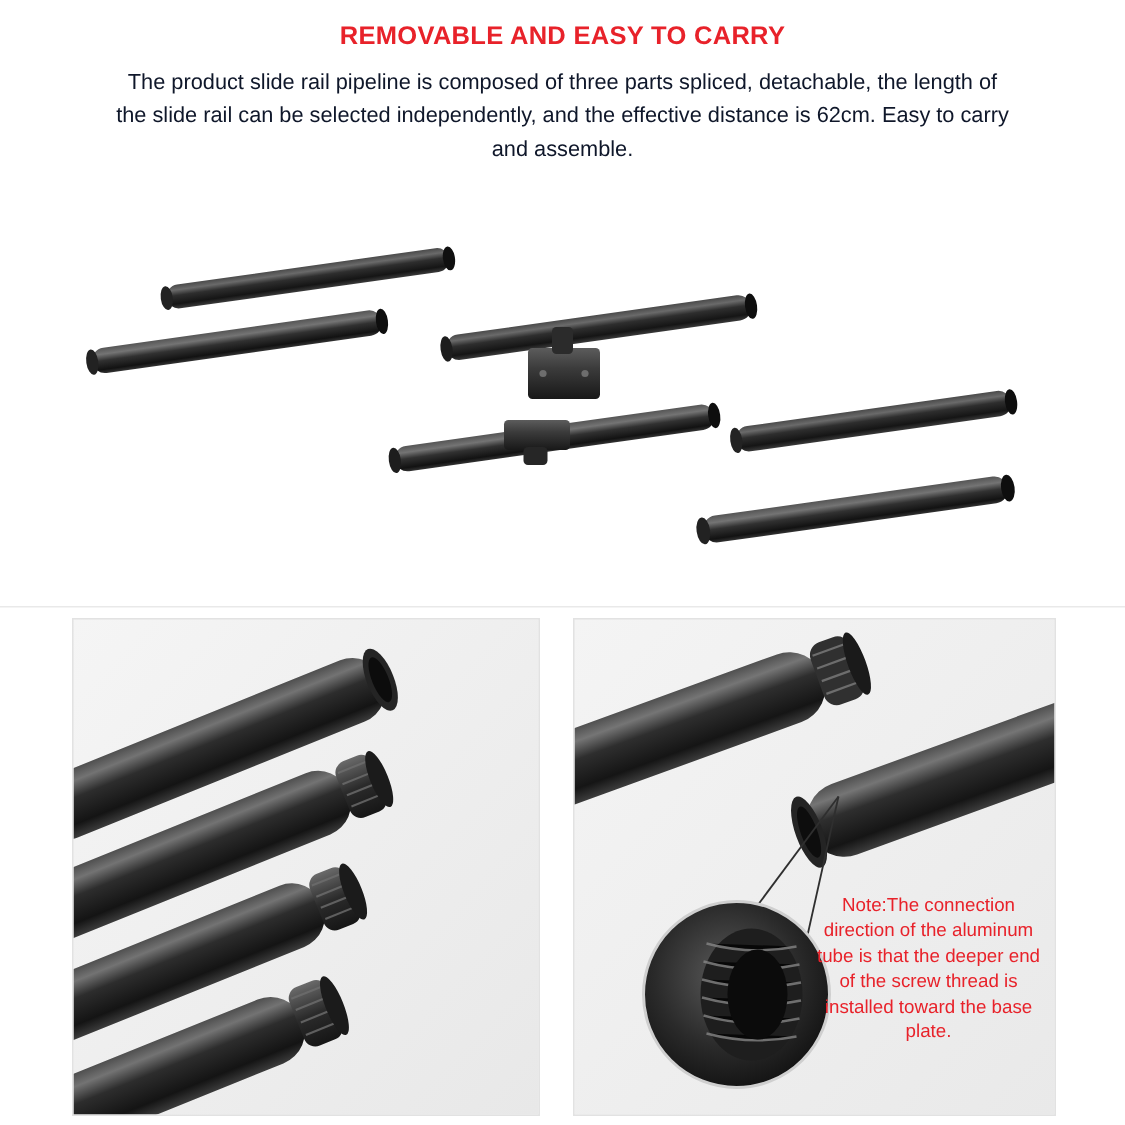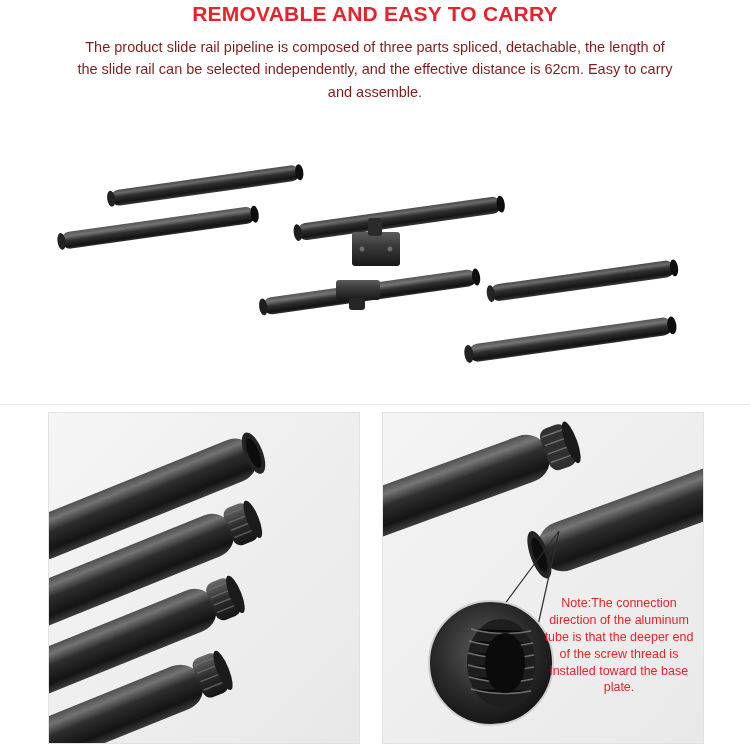--- a/index.html
+++ b/index.html
@@ -25,32 +25,32 @@
   .header {
     position: absolute;
     top: 0;
     left: 0;
     width: 750px;
     height: 140px;
     text-align: center;
   }
   .title {
     margin: 0;
-    padding-top: 2px;
-    font-size: 21px;
+    padding-top: 14px;
+    font-size: 17px;
     font-weight: bold;
     color: #e8222a;
     letter-spacing: 0.2px;
   }
   .subtitle {
     margin: 10px auto 0 auto;
     width: 600px;
     font-size: 14.5px;
     line-height: 1.55;
-    color: #7f1d1d;
+    color: #0f172a;
     text-align: center;
   }
 
   
   .hero {
     position: absolute;
     top: 132px;
     left: 0;
     width: 750px;
     height: 272px;

